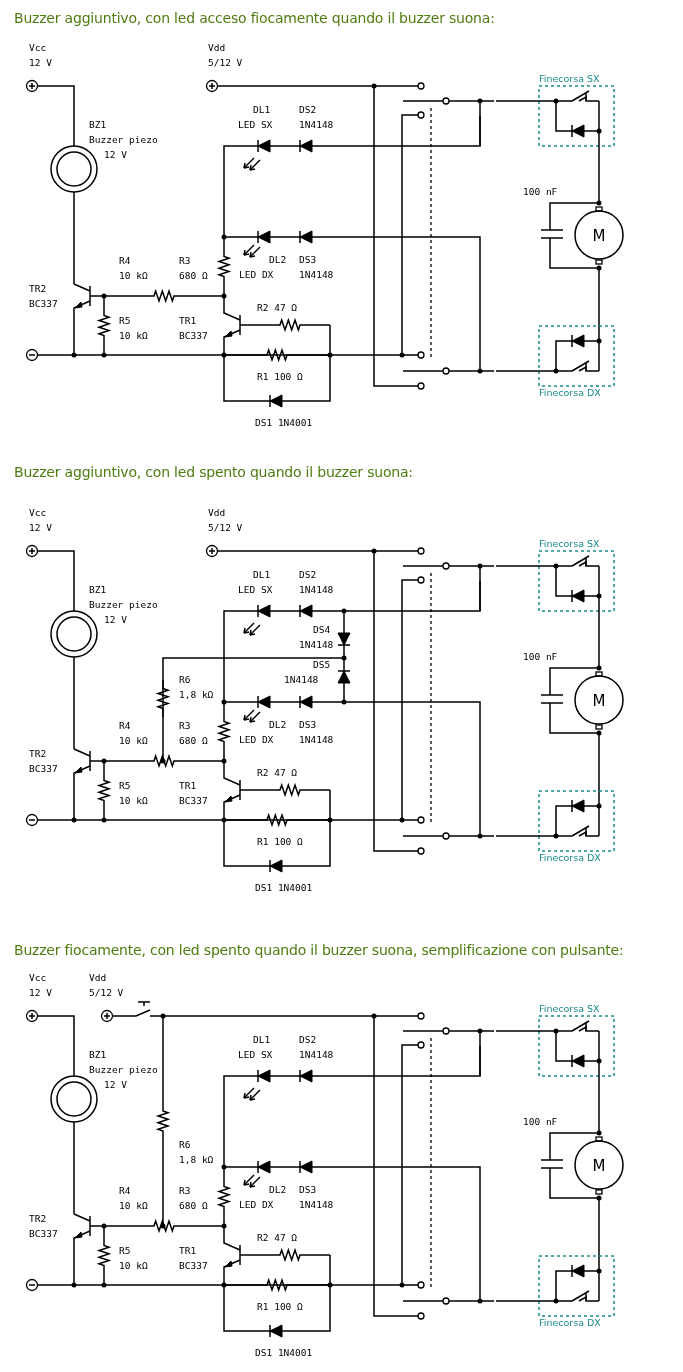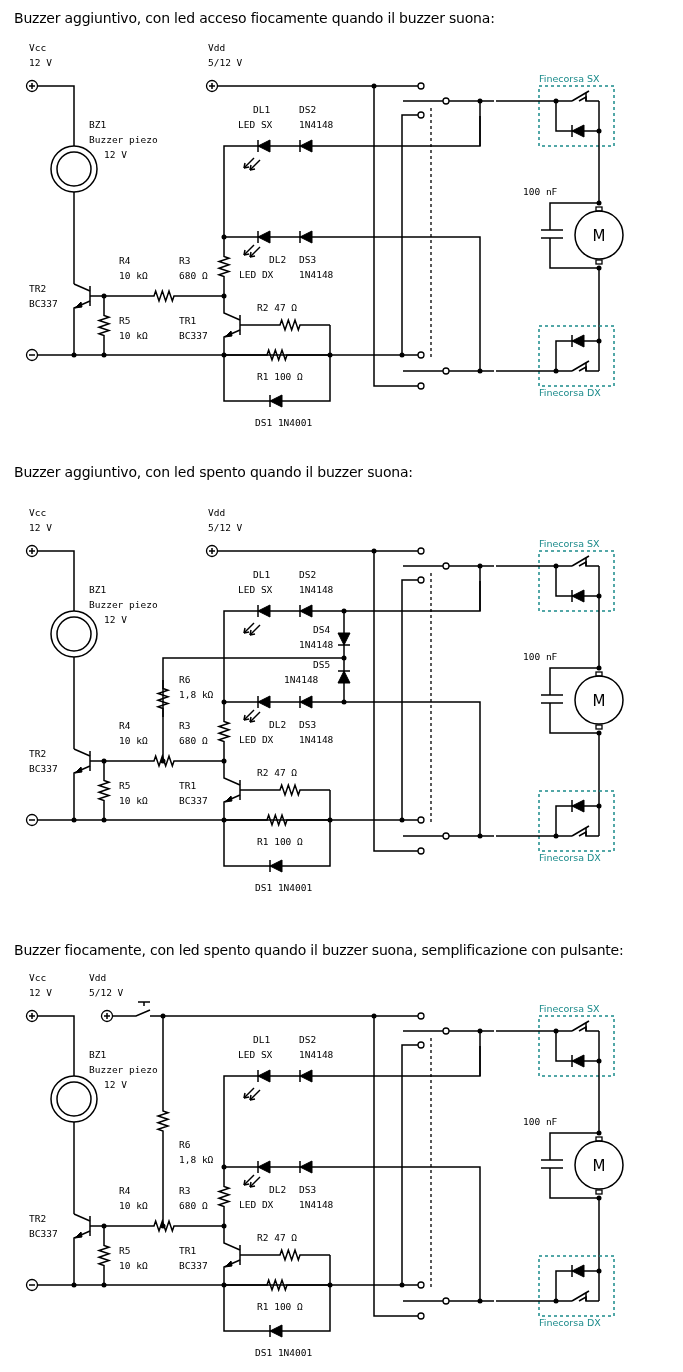--- a/index.html
+++ b/index.html
@@ -1,19 +1,19 @@
 <!DOCTYPE html>
 <html><head>
 <meta charset="utf-8">
 <style>
   html, body { margin:0; padding:0; background:#ffffff; }
   body { width:683px; height:1372px; position:relative; overflow:hidden;
          font-family:"DejaVu Sans", sans-serif; color:#000; }
   .heading { position:absolute; left:14px; font-size:14px; font-family:"DejaVu Sans", sans-serif;
-             color:#000000; white-space:nowrap; letter-spacing:-0.2px; }
+             color:#4d7c0f; white-space:nowrap; letter-spacing:-0.2px; }
   svg.sch { position:absolute; left:0; width:683px; height:465px; overflow:visible; }
   svg text { font-family:"DejaVu Sans Mono", monospace; font-size:9.5px; fill:#000; }
   svg text.teal { fill:#1a8a8a; font-family:"DejaVu Sans", sans-serif; font-size:9.5px; }
   svg text.motor { font-family:"DejaVu Sans", sans-serif; font-size:15px; }
   .w { stroke:#000; stroke-width:1.5; fill:none; }
   .dash { stroke:#000; stroke-width:1.3; stroke-dasharray:3,3; fill:none; }
   .box { stroke:#1a8a8a; stroke-width:1.5; stroke-dasharray:3,3; fill:none; }
   .dot { fill:#000; }
   .open { fill:#fff; stroke:#000; stroke-width:1.3; }
   .fill { fill:#000; stroke:#000; stroke-width:1; }

